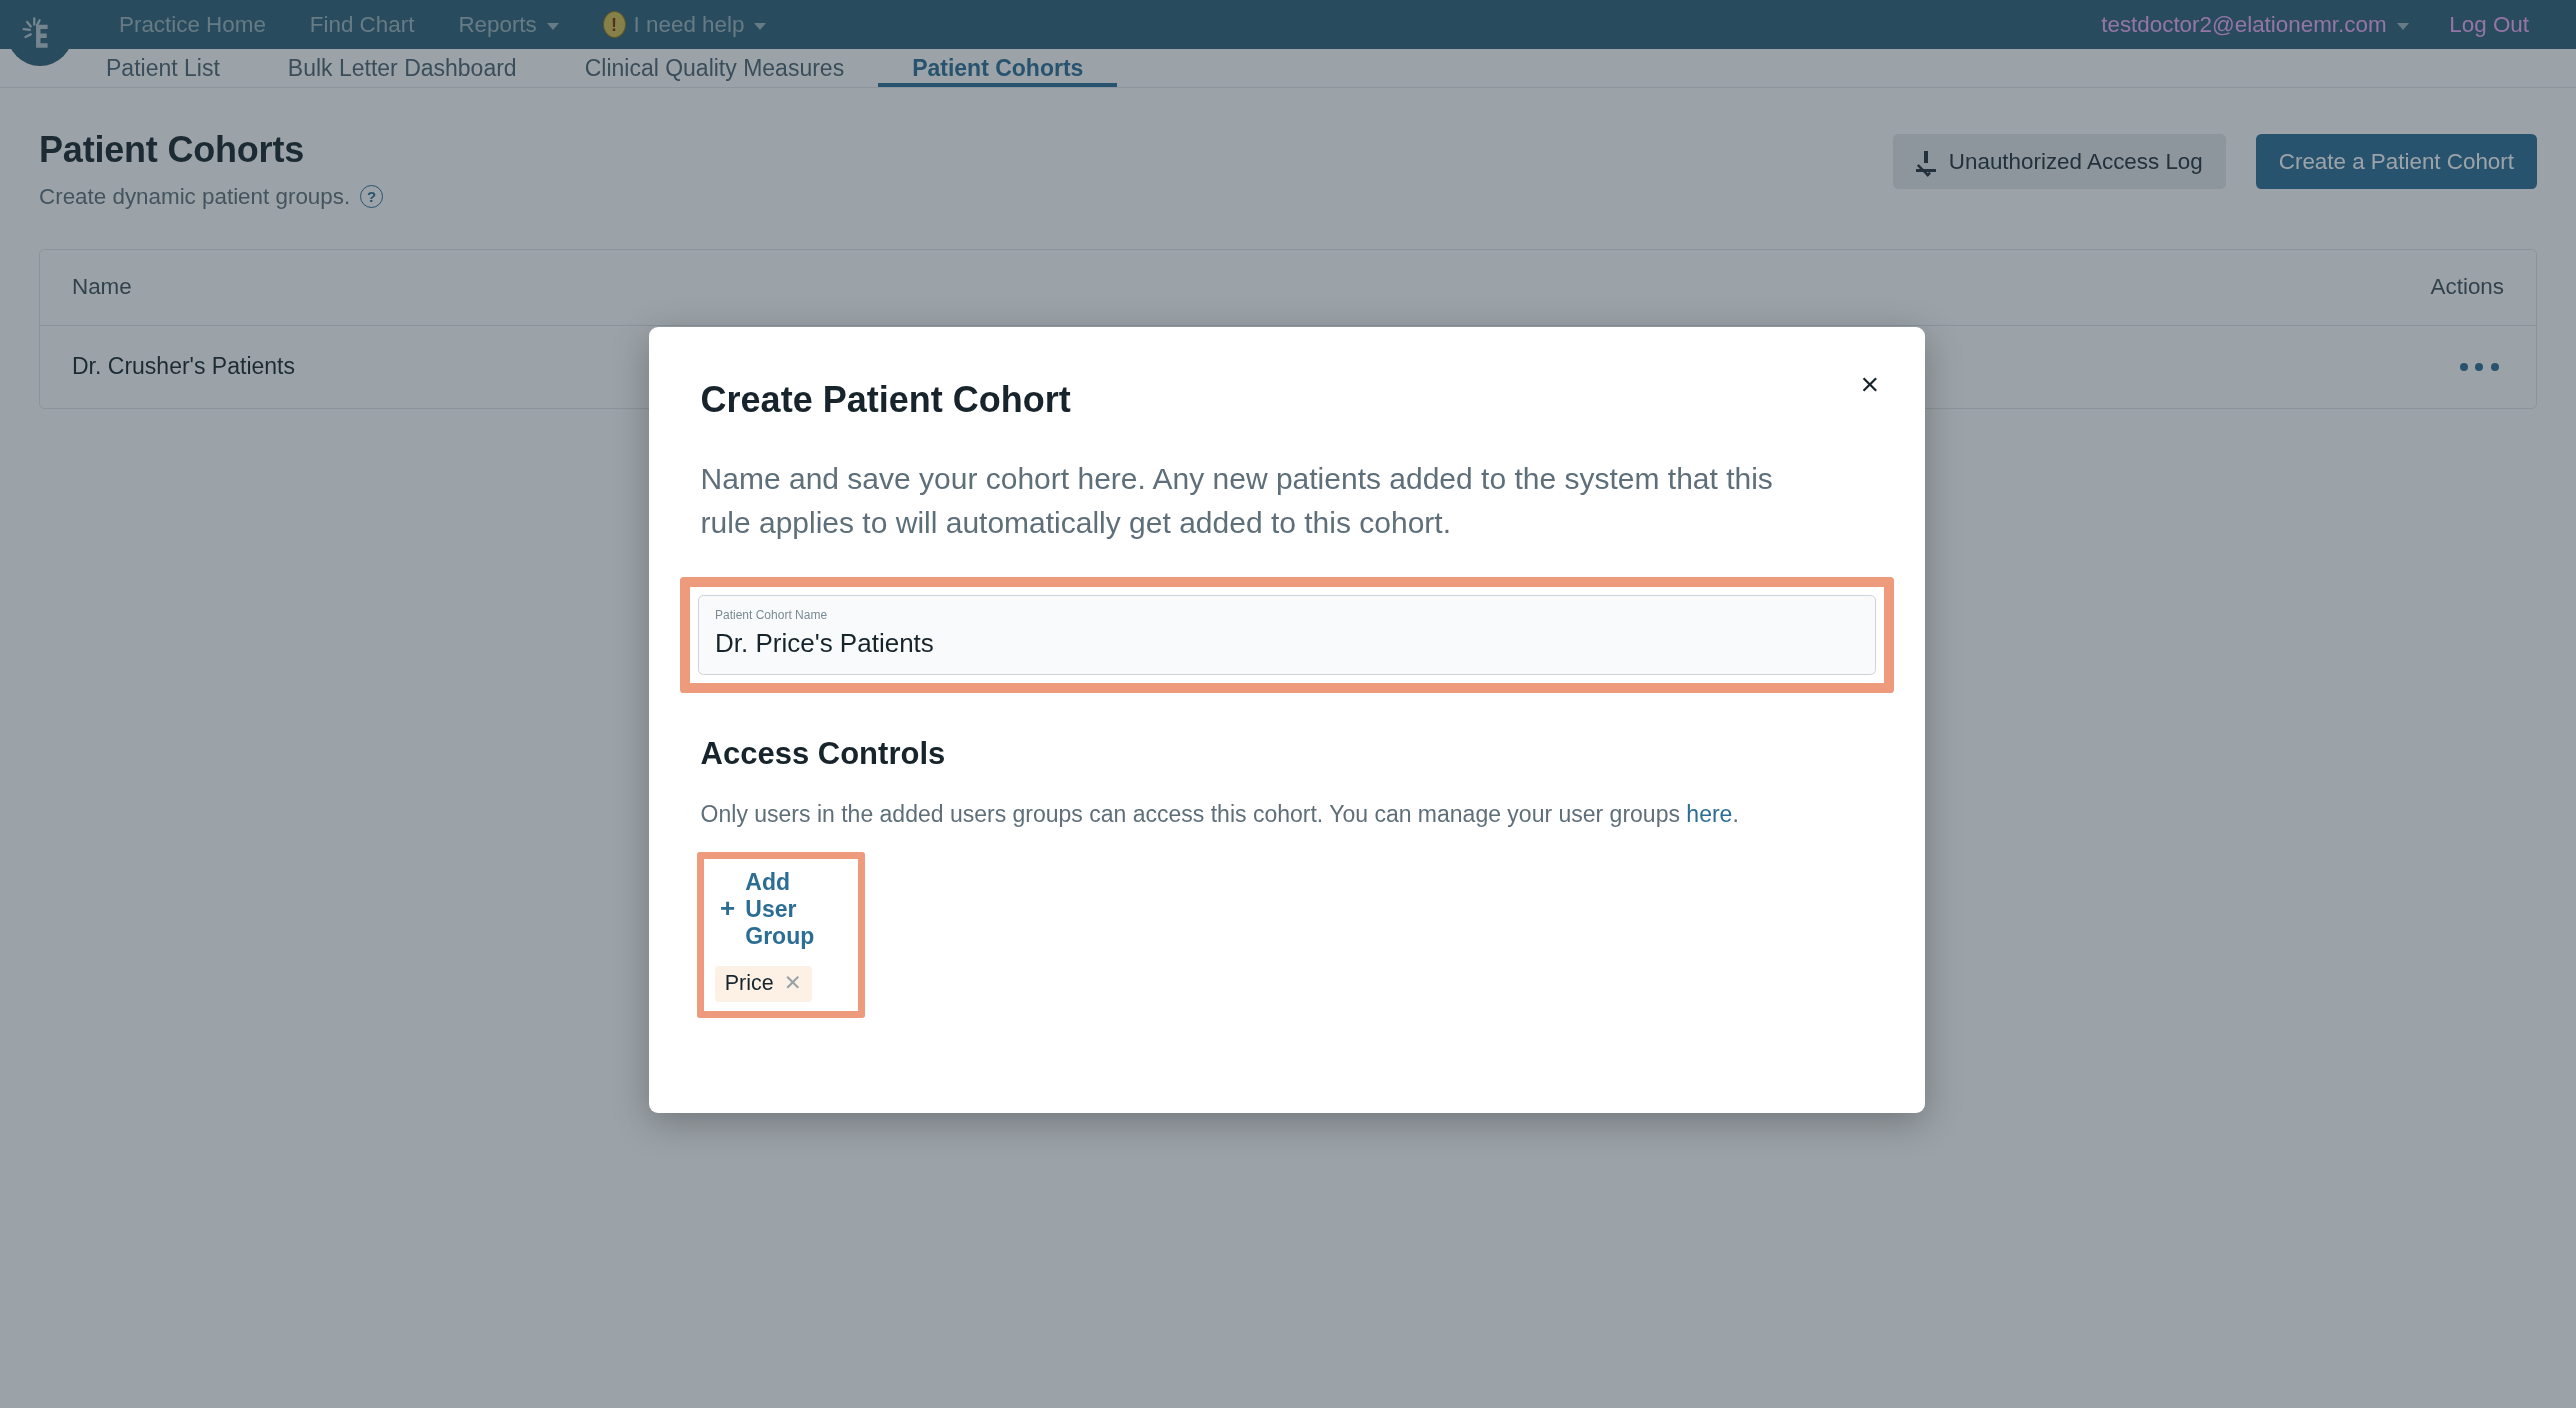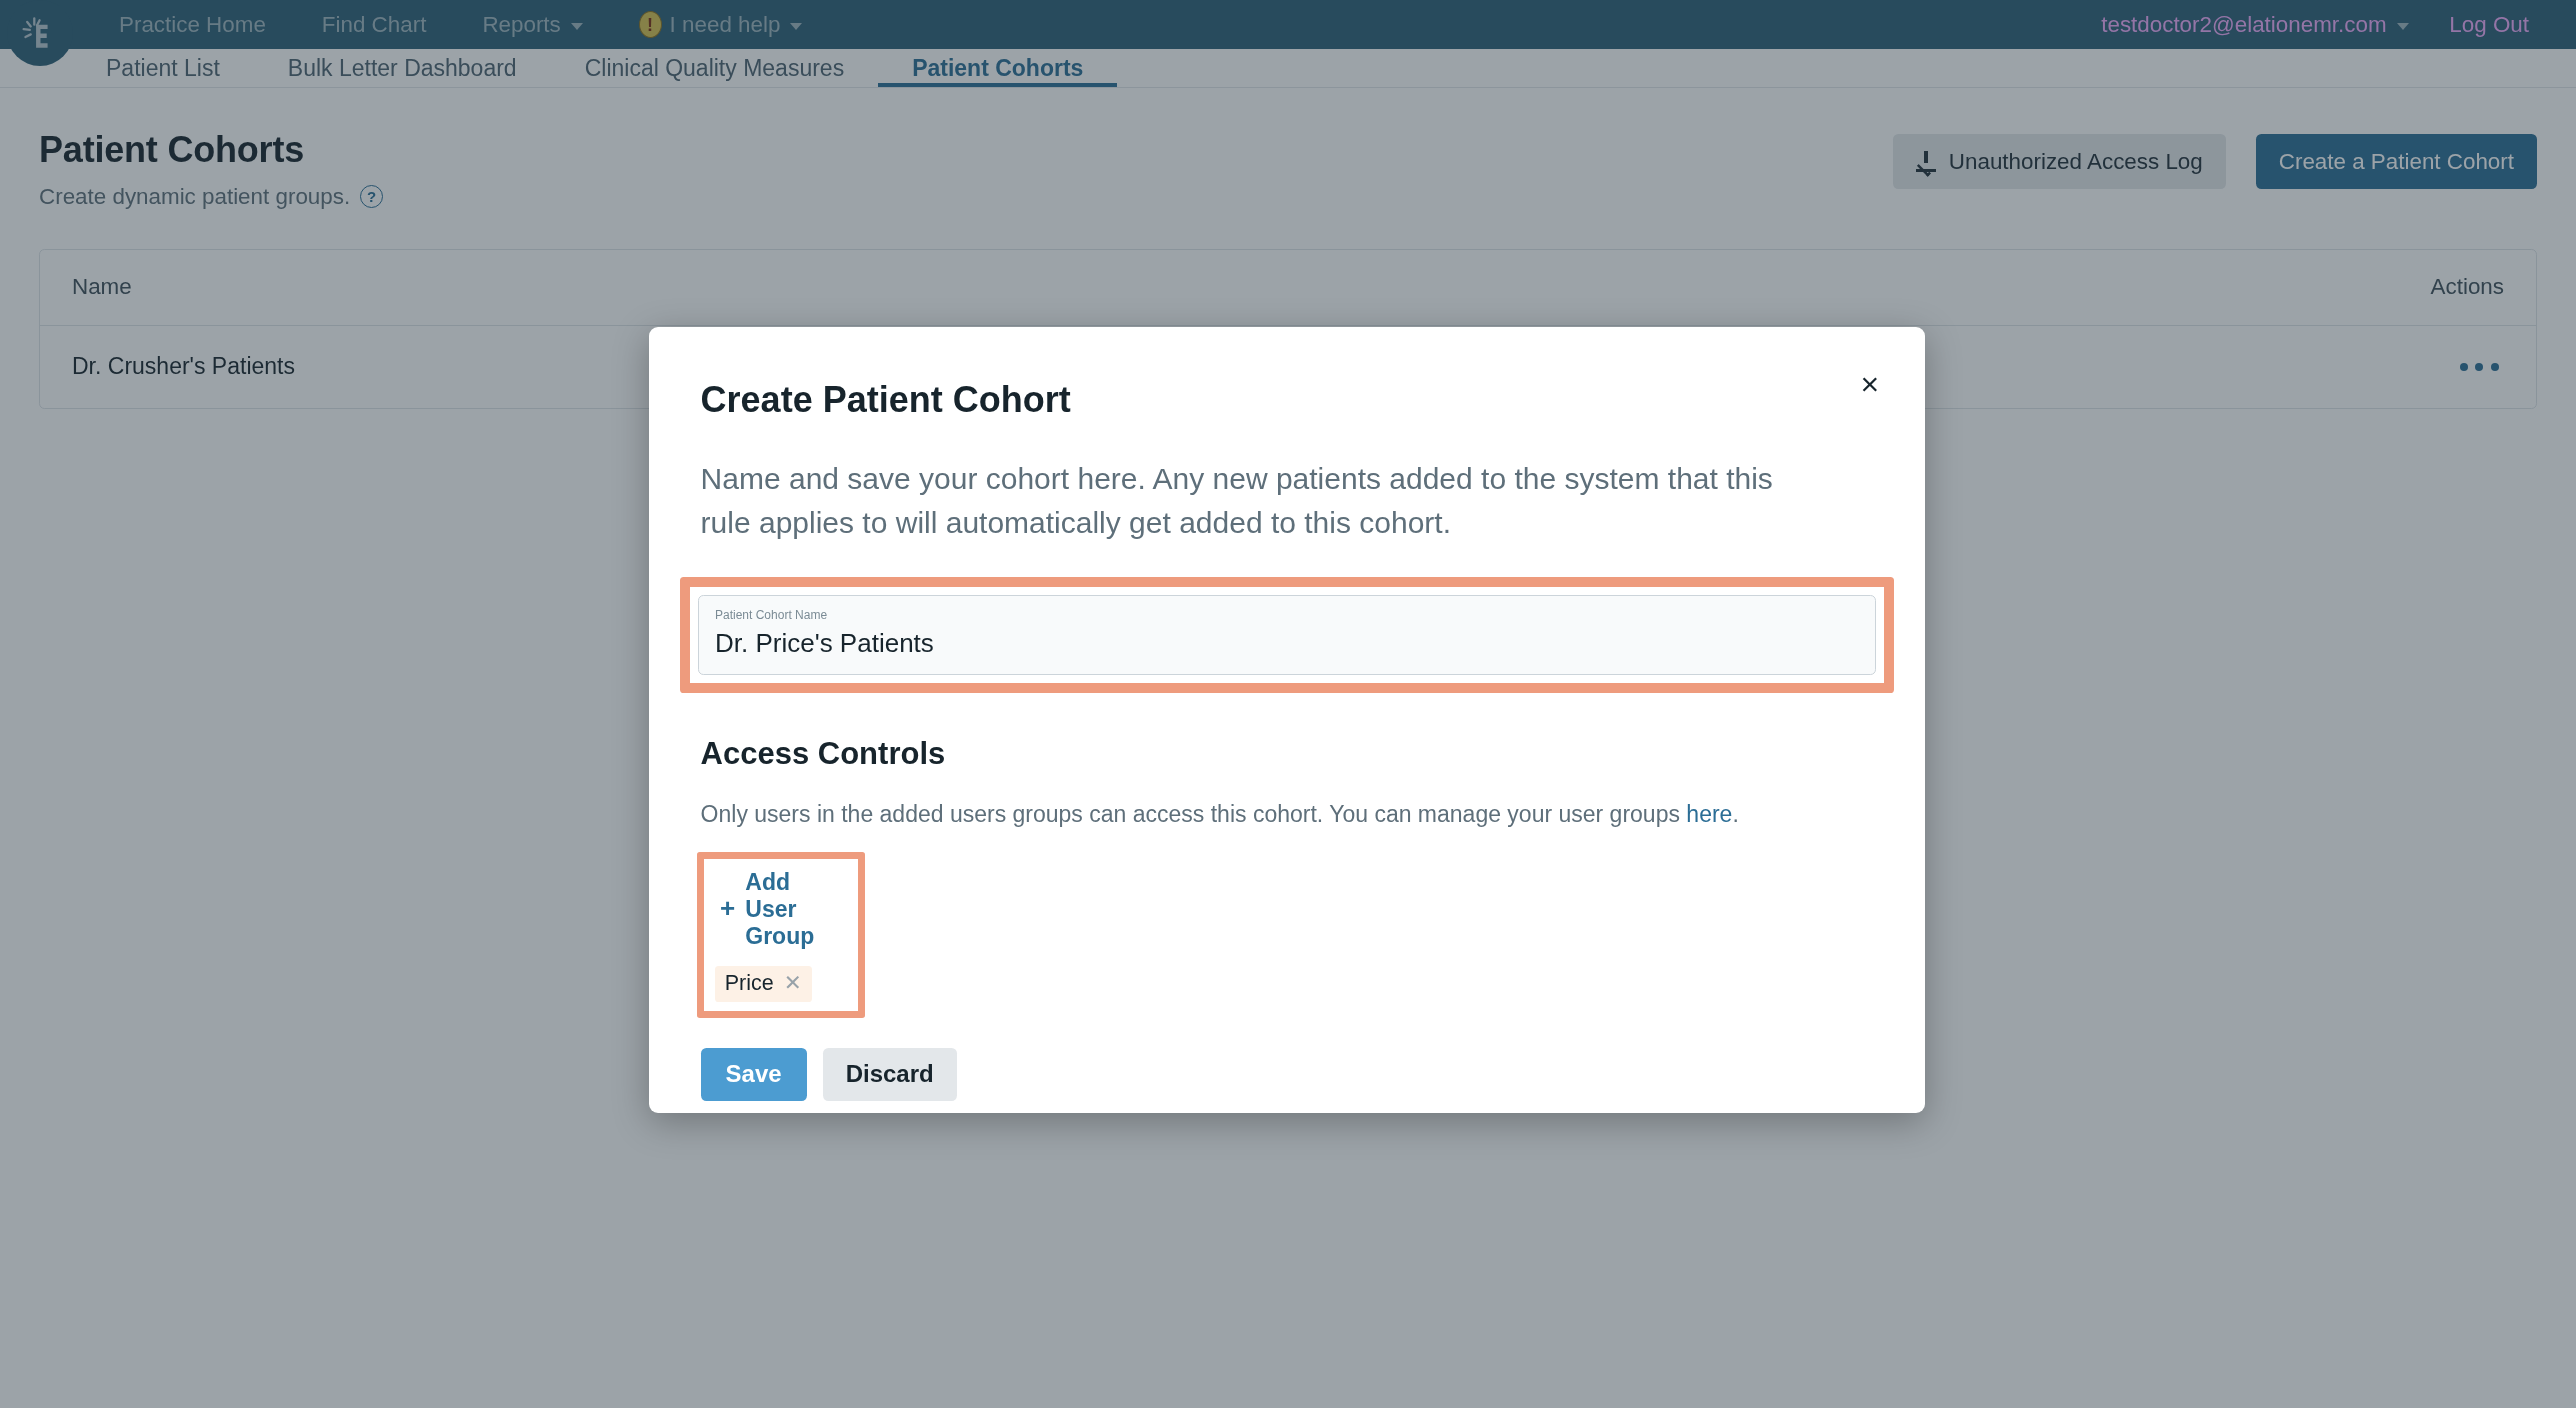--- a/index.html
+++ b/index.html
@@ -43,21 +43,21 @@
   }
   .logo-glyph {
     width: 39px;
     height: 39px;
     position: relative;
   }
   .topnav {
     margin-left: 99px;
     display: flex;
     align-items: center;
-    gap: 16px;
+    gap: 4px;
   }
   .topnav a {
     color: #9fb6c0;
     font-size: 22.4px;
     text-decoration: none;
     padding: 0 20px;
     white-space: nowrap;
     line-height: 49px;
     display: inline-flex;
     align-items: center;
@@ -567,18 +567,14 @@
       <span>Add User Group</span>
     </div>
     <div>
       <span class="chip">
         <span>Price</span>
         <span class="chip-x">✕</span>
       </span>
     </div>
   </div>
 
-  <div class="modal-footer">
-    <button class="btn-save">Save</button>
-    <button class="btn-discard">Discard</button>
-  </div>
 </div>
 
 
 </body></html>

